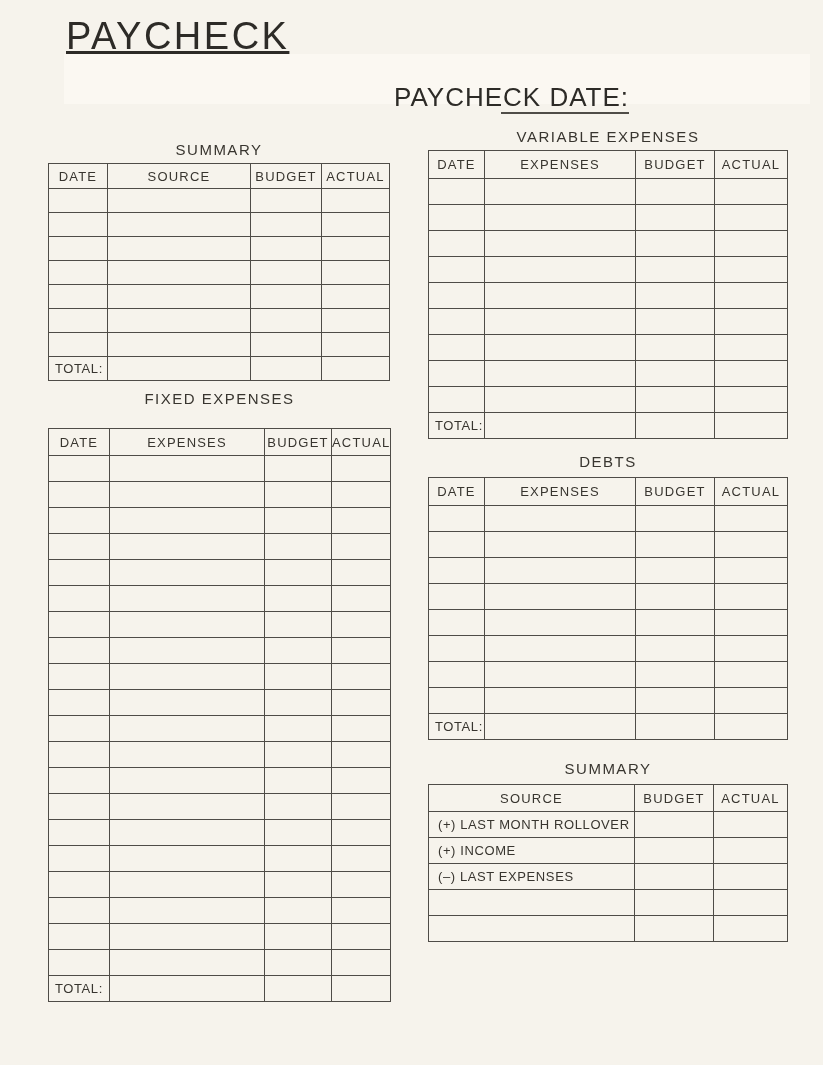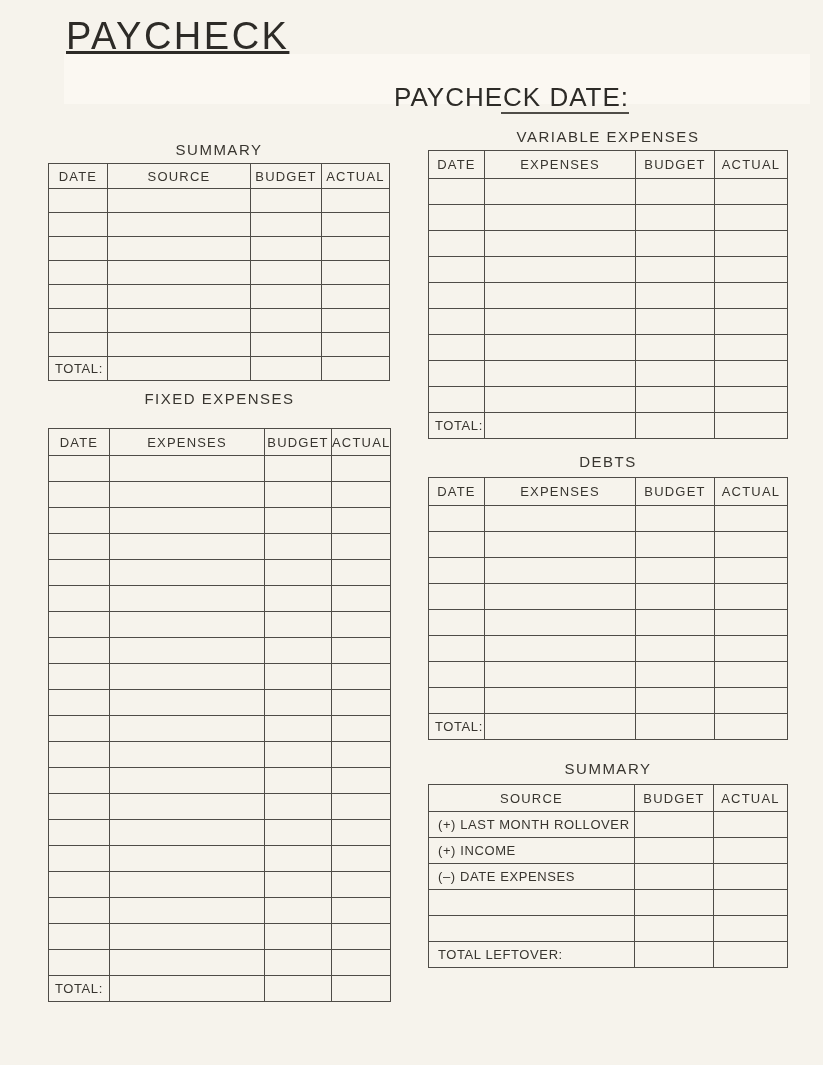--- a/index.html
+++ b/index.html
@@ -512,35 +512,30 @@
           <td class="label">(+) LAST MONTH ROLLOVER</td>
           <td></td>
           <td></td>
         </tr>
         <tr>
           <td class="label">(+) INCOME</td>
           <td></td>
           <td></td>
         </tr>
         <tr>
-          <td class="label">(–) DATE EXPENSES</td>
-          <td></td>
-          <td></td>
-        </tr>
-        <tr>
-          <td></td>
-          <td></td>
-          <td></td>
-        </tr>
-        <tr>
-          <td></td>
-          <td></td>
-          <td></td>
-        </tr>
-        <tr>
-          <td class="label">TOTAL LEFTOVER:</td>
+          <td class="label">(–) LAST EXPENSES</td>
+          <td></td>
+          <td></td>
+        </tr>
+        <tr>
+          <td></td>
+          <td></td>
+          <td></td>
+        </tr>
+        <tr>
+          <td></td>
           <td></td>
           <td></td>
         </tr>
       </tbody>
     </table>
 
 </div>
 
 </body></html>

